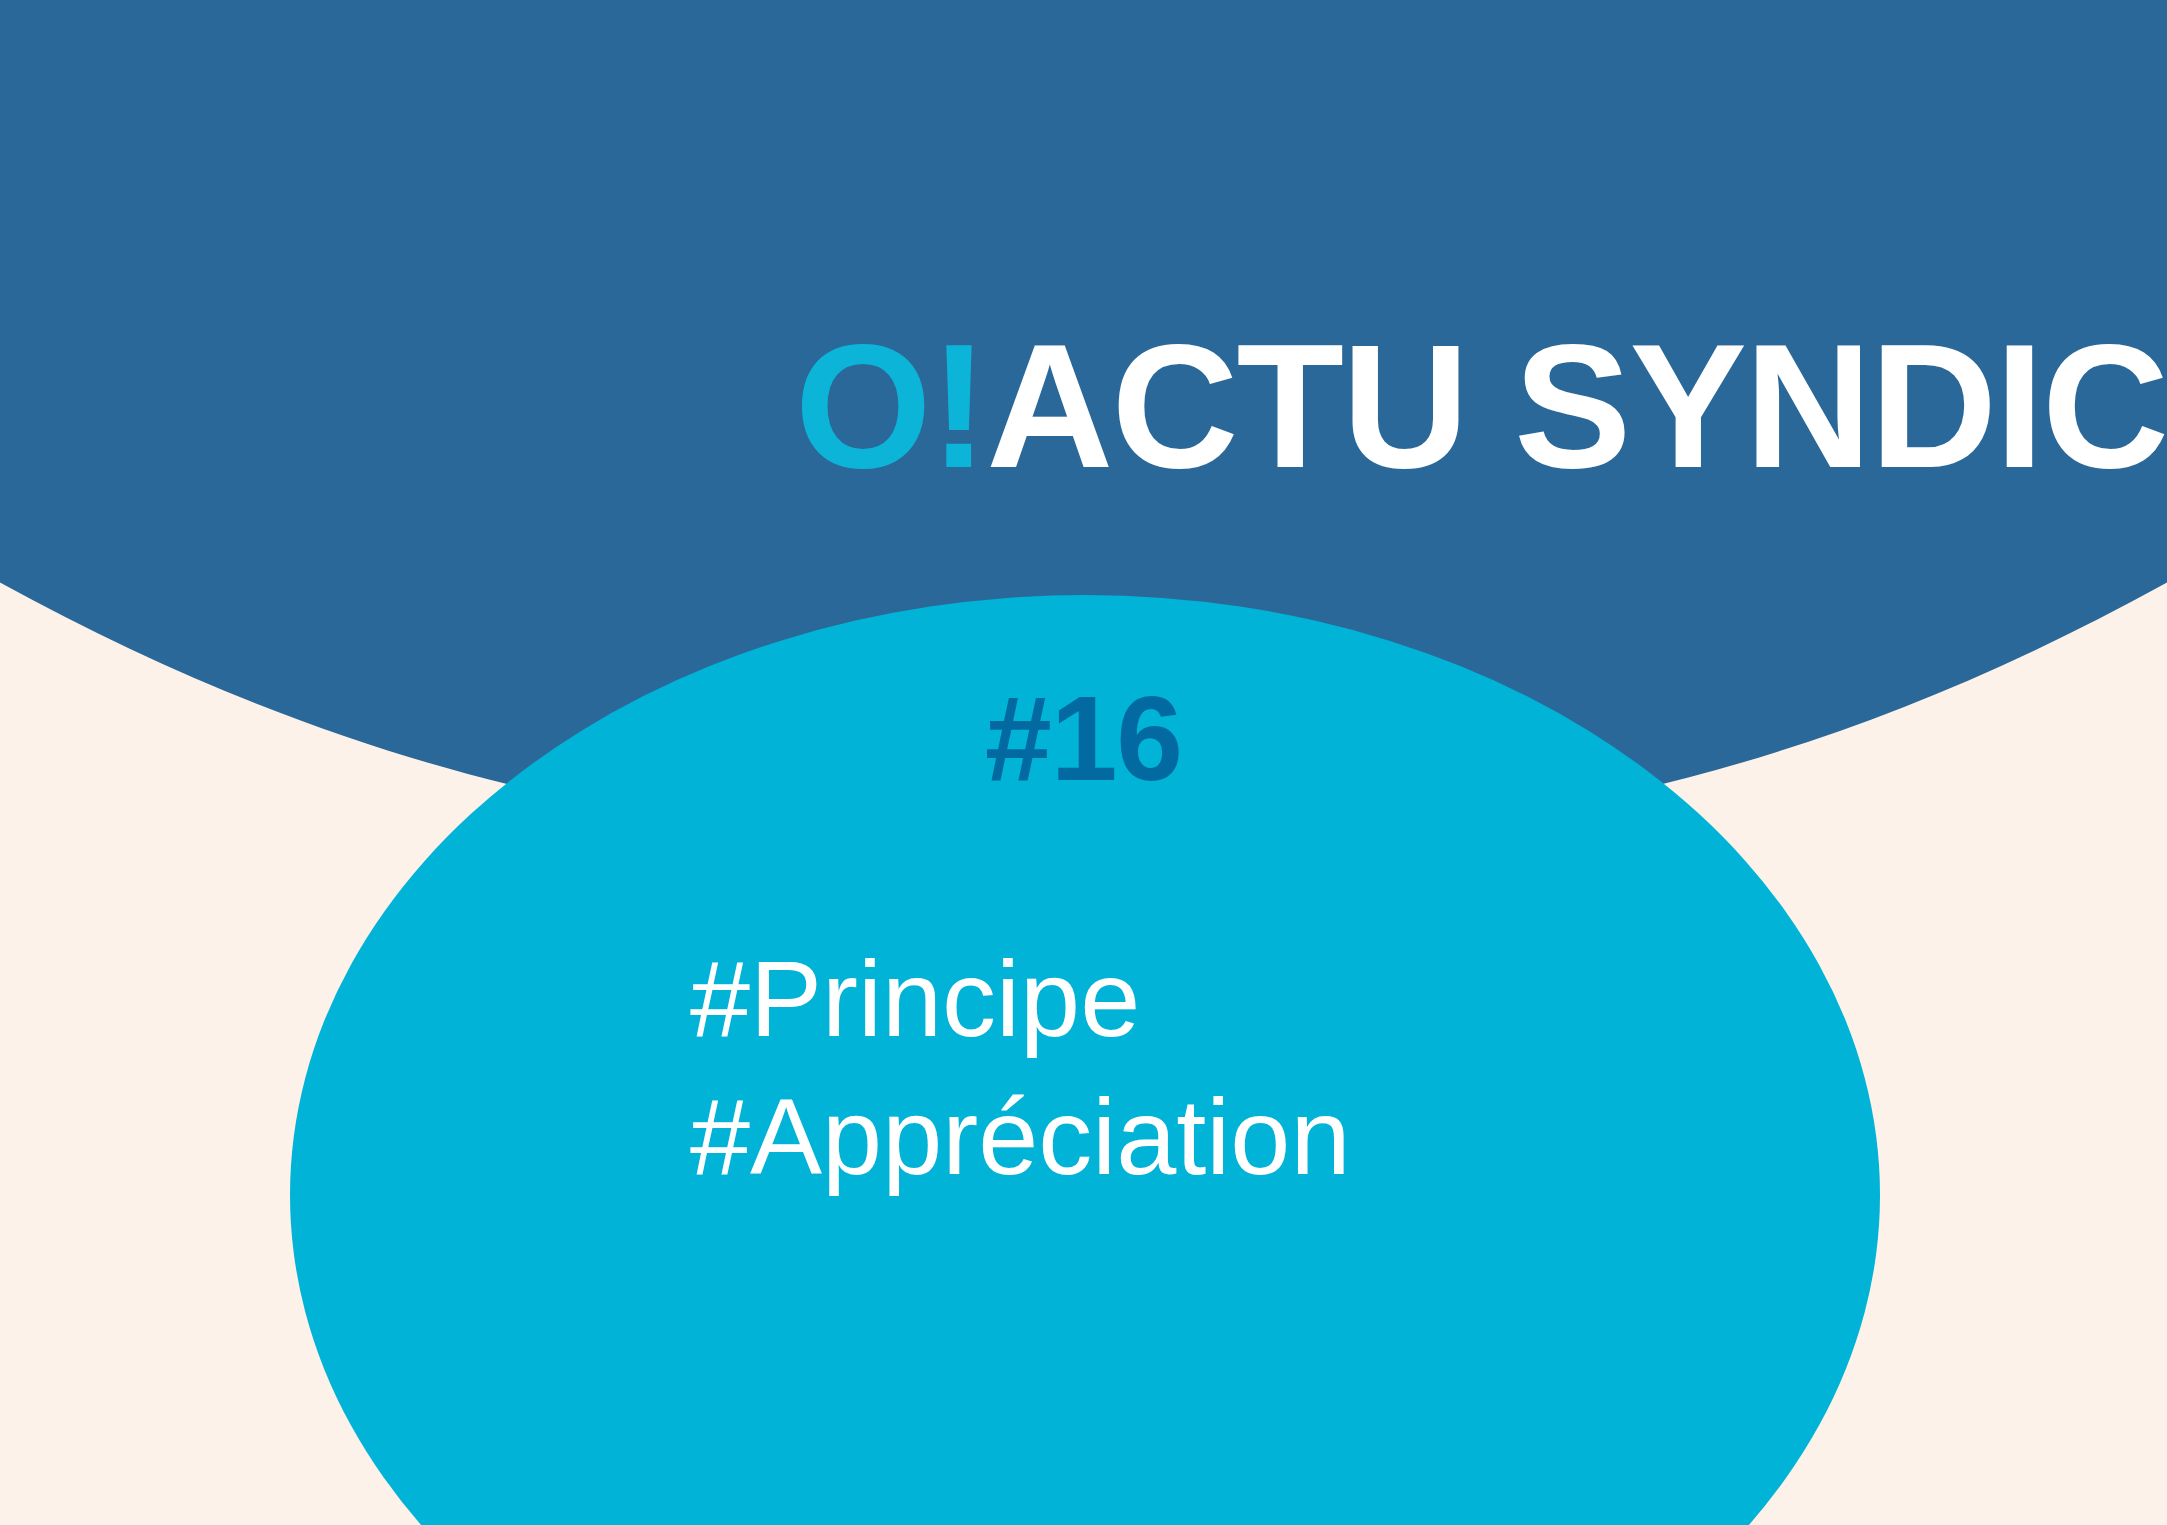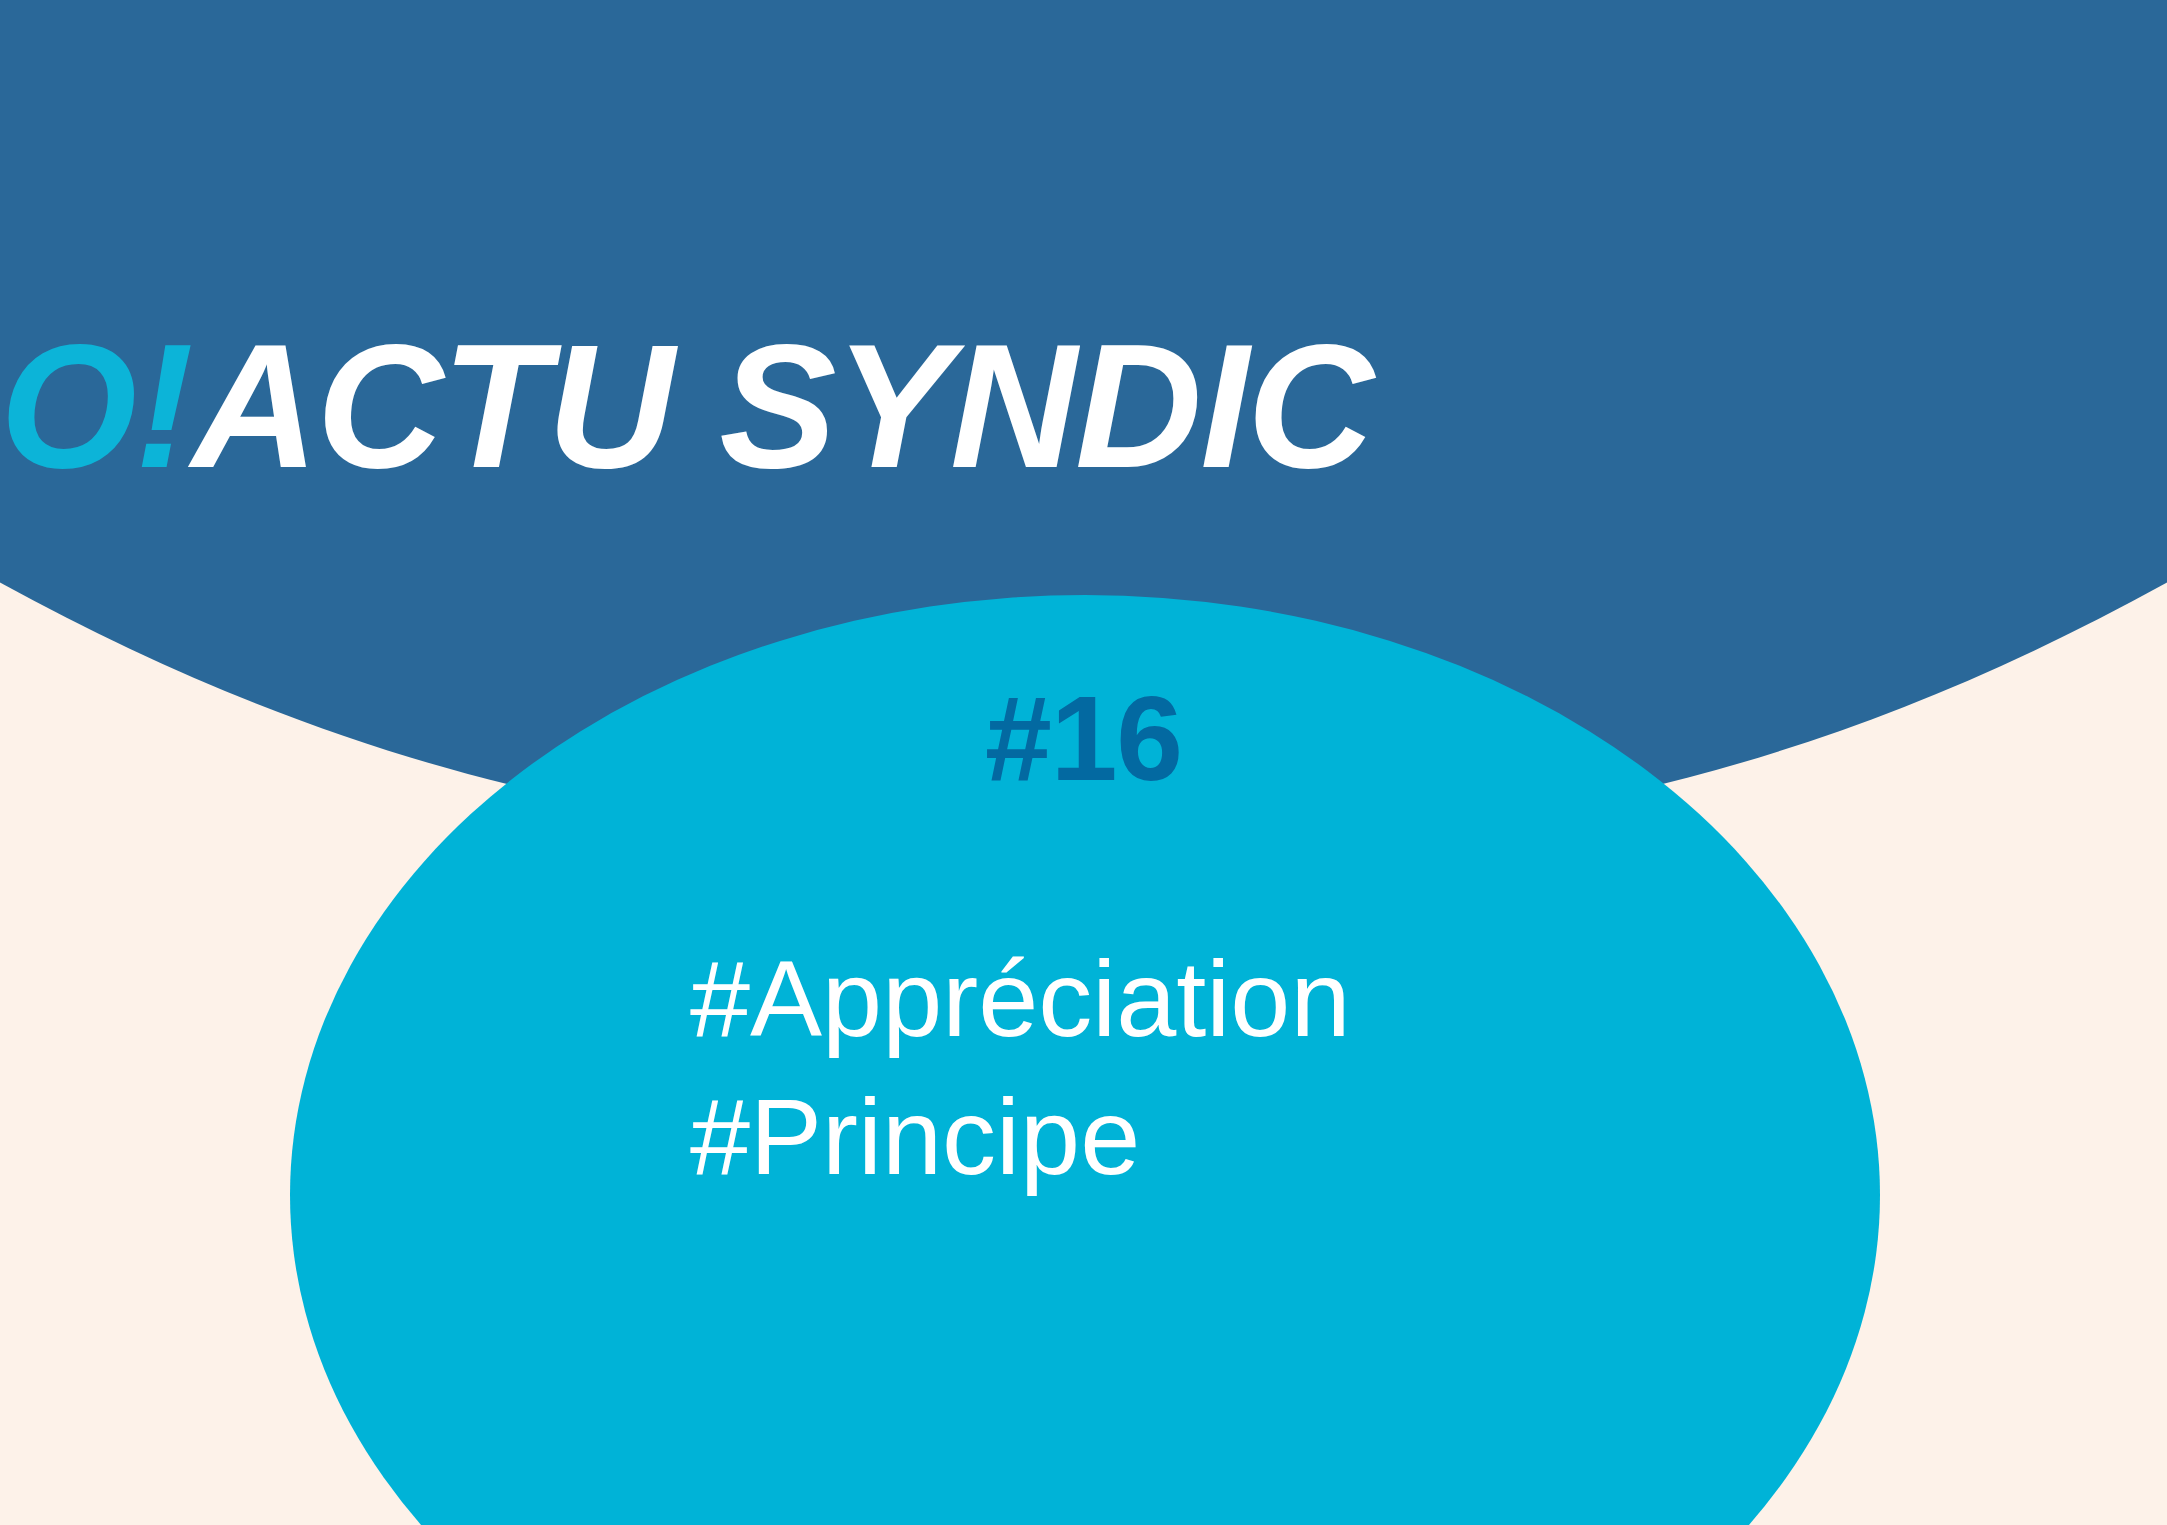--- a/index.html
+++ b/index.html
@@ -23,26 +23,25 @@
     width: 100%;
     height: 100%;
     display: block;
   }
   
   .brand-row {
     position: absolute;
     left: 0;
     top: 318px;
     width: 2167px;
-    text-align: left;
+    text-align: right;
     white-space: nowrap;
     line-height: 1;
     z-index: 5;
     pointer-events: none;
-    font-style: italic;
   }
   .brand-text {
     display: inline-block;
     font-size: 176px;
     font-weight: 700;
     letter-spacing: -2px;
     color: #ffffff;
     line-height: 1;
   }
   .brand-mark {
@@ -95,17 +94,17 @@
     <ellipse cx="1085" cy="1195" rx="795" ry="600" fill="#00B3D7"></ellipse>
   </svg>
 
   <div class="brand-row">
     <span class="brand-text brand-mark">O!</span><span class="brand-text brand-name">ACTU SYNDIC</span>
   </div>
 
   <div class="issue-number">#16</div>
 
   <div class="hashtags">
+    <span class="hashtag-line">#Principe</span>
     <span class="hashtag-line">#Appréciation</span>
-    <span class="hashtag-line">#Principe</span>
   </div>
 
 </div>
 
 </body></html>

